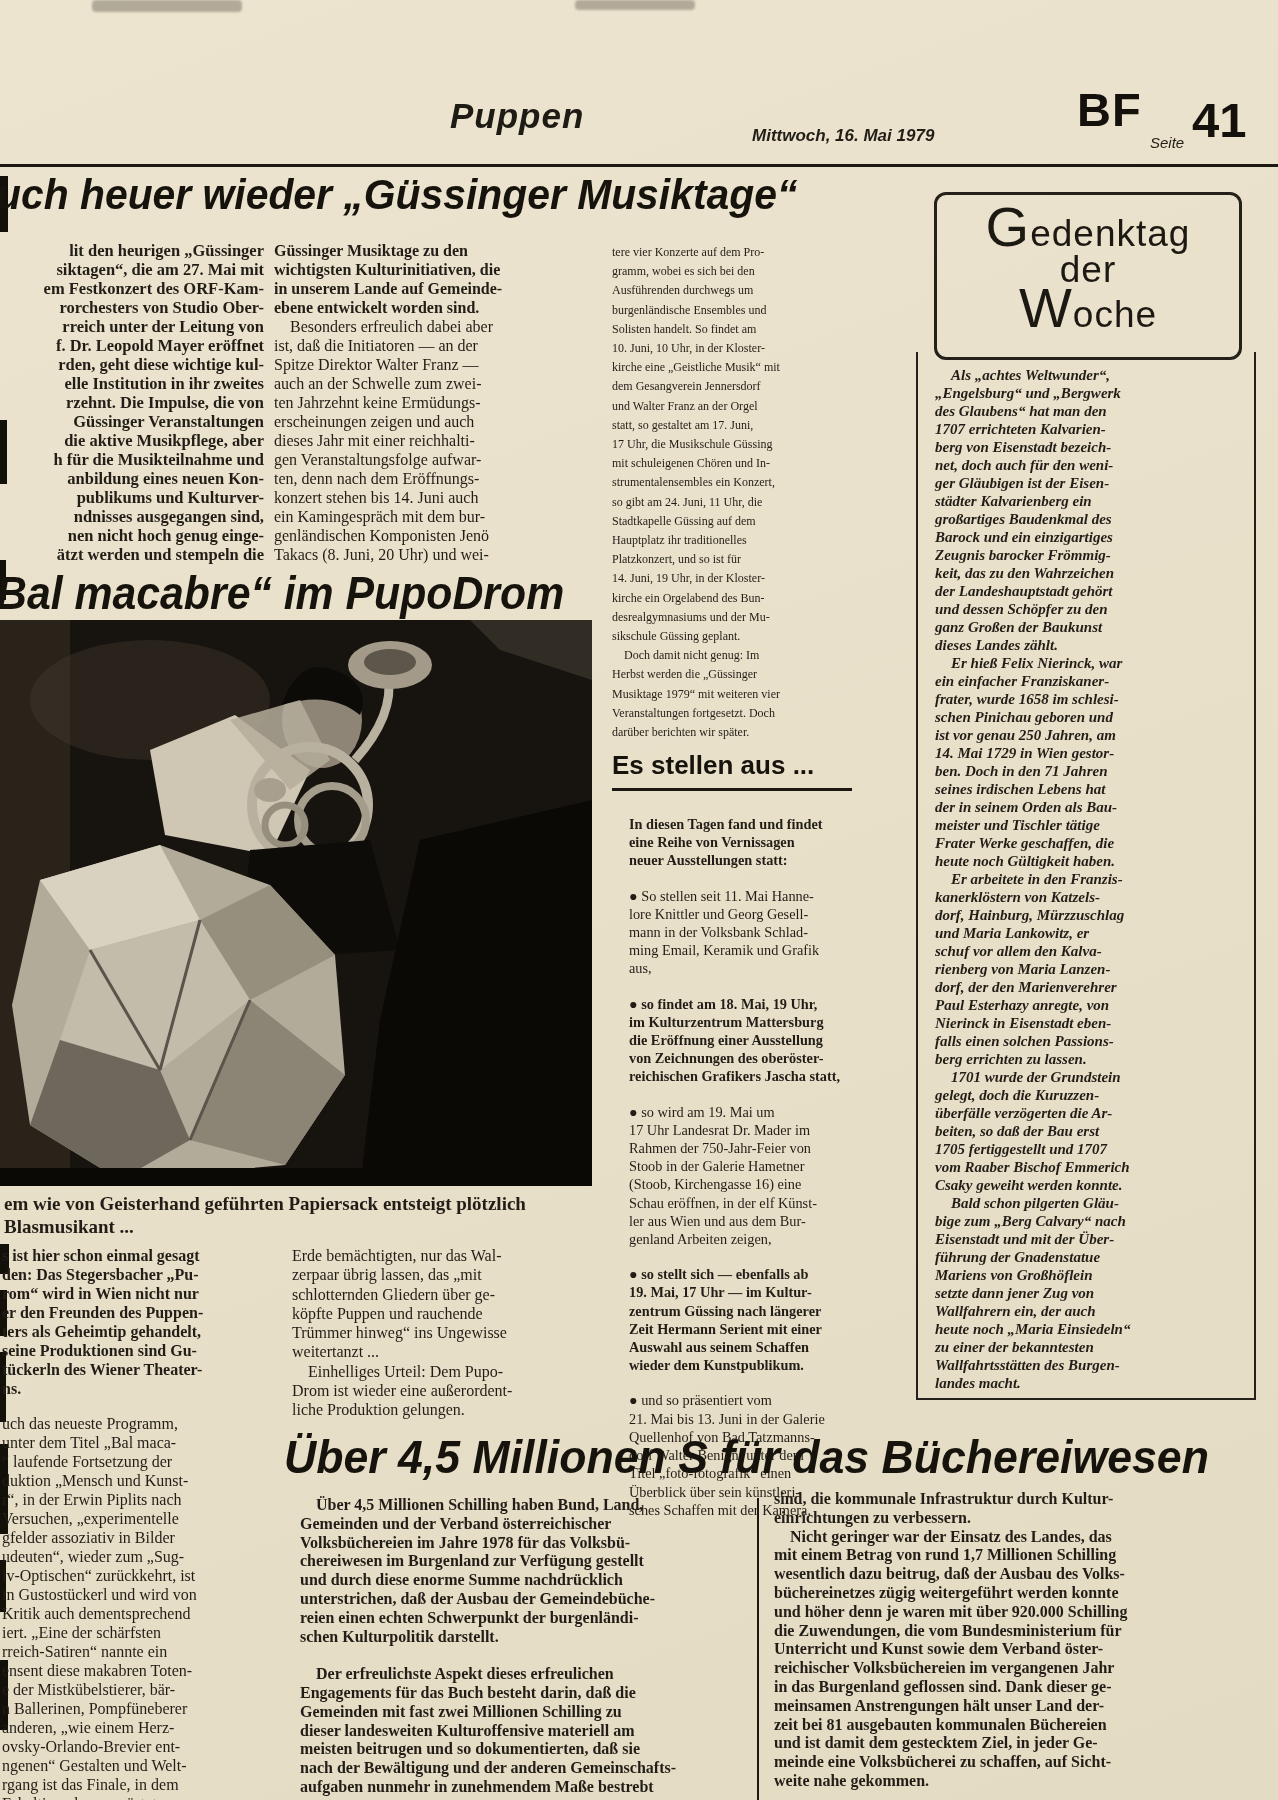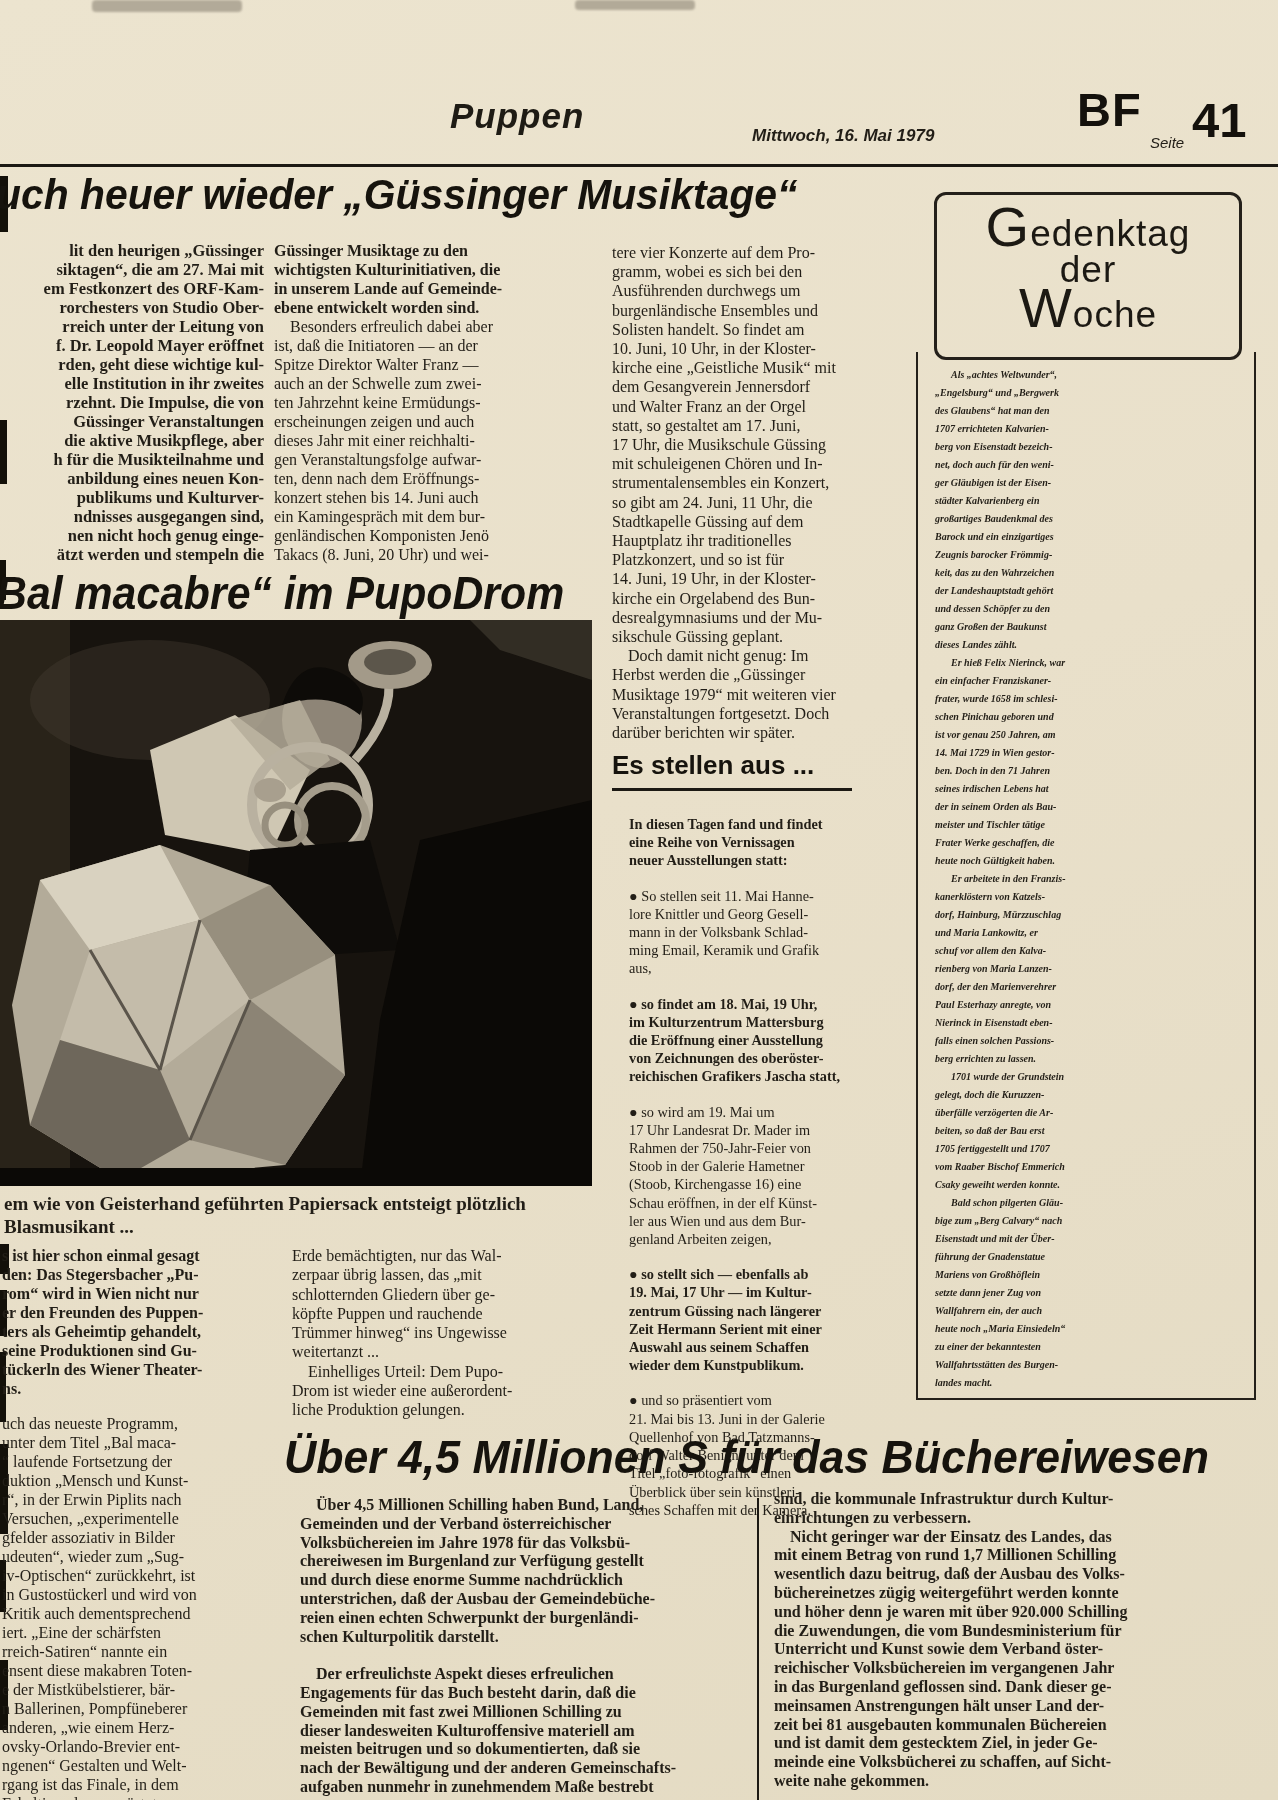--- a/index.html
+++ b/index.html
@@ -19,35 +19,35 @@
   
   .h1,.h2,.h3{font-family:"Liberation Sans",sans-serif;font-weight:bold;font-style:italic;
       color:#16130d;transform-origin:0 50%;white-space:nowrap;}
   .h1{font-size:43px;transform:scaleX(.95);}
   .h2{font-size:46px;transform:scaleX(.93);}
   .h3{font-size:46px;transform:scaleX(.97);}
   .esh{font-family:"Liberation Sans",sans-serif;font-weight:bold;font-size:26px;color:#16130d;}
   
   .c1{width:262px;font-size:16.5px;line-height:19px;font-weight:bold;}
   .c2{width:312px;font-size:16px;line-height:19px;}
-  .c3{width:258px;font-size:16px;line-height:19.2px;}
+  .c3{width:258px;font-size:12px;line-height:19.2px;}
   .es{width:258px;font-size:14.3px;line-height:18.2px;}
   .es p{margin:17px;}
   .b{font-weight:bold;}
   .cap{width:584px;font-size:19px;font-weight:bold;line-height:23px;}
   .pc1{width:262px;font-size:16px;line-height:19px;}
   .pc2{width:302px;font-size:16px;line-height:19.3px;}
   .botcol{font-size:16px;font-weight:bold;line-height:18.8px;}
   
   .gd-box{border:3px solid #24201a;border-radius:12px;text-align:center;
           font-family:"Liberation Sans",sans-serif;color:#1c1913;padding-top:10px;}
   .gd-box .ln{font-size:37px;line-height:44px;letter-spacing:1px;}
   .gd-box .cap-letter{font-size:56px;}
   .gd-body{border-left:2px solid #24201a;border-right:2px solid #24201a;border-bottom:2px solid #24201a;
-           font-style:italic;font-weight:bold;font-size:10px;line-height:18px;
+           font-style:italic;font-weight:bold;font-size:15px;line-height:18px;
            padding:14px 14px 8px 17px;}
   .gd-body p{margin:0;text-indent:16px;}
   .mark{background:#131009;}
   .smudge{background:#847c6d;opacity:.55;border-radius:4px;filter:blur(1px);}
 </style>
 </head>
 <body>
 
 <div class="page">
 

